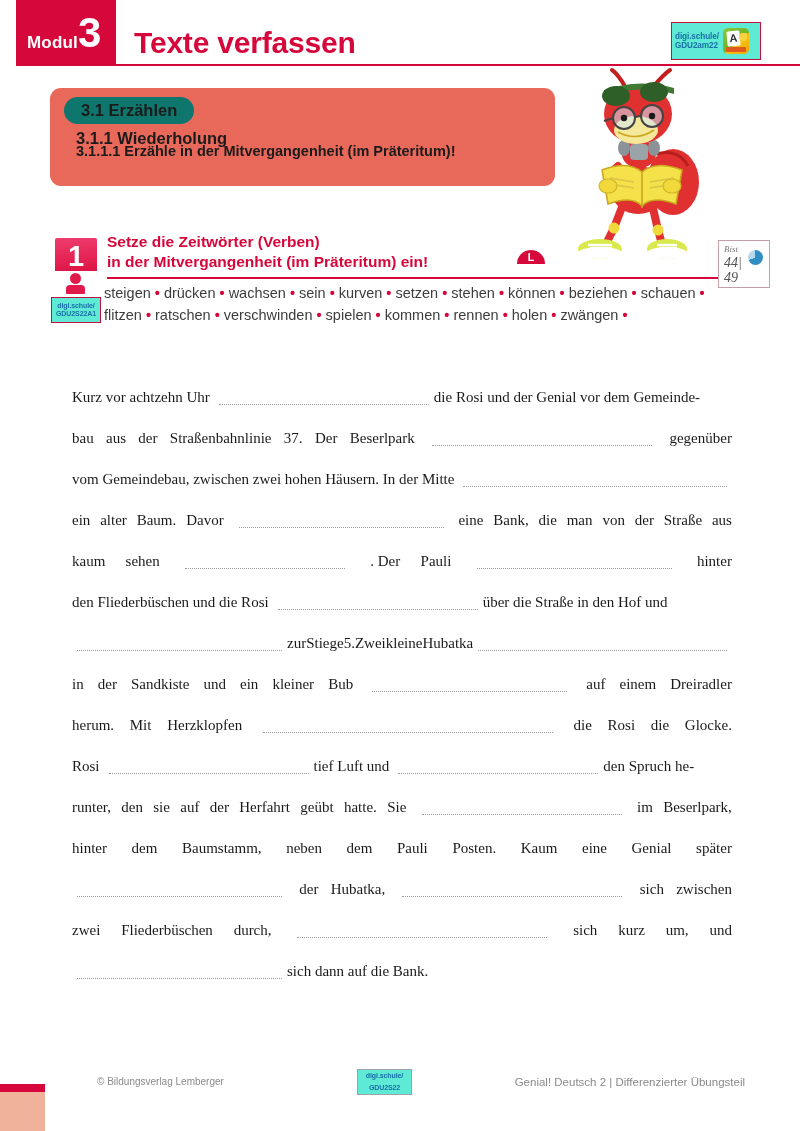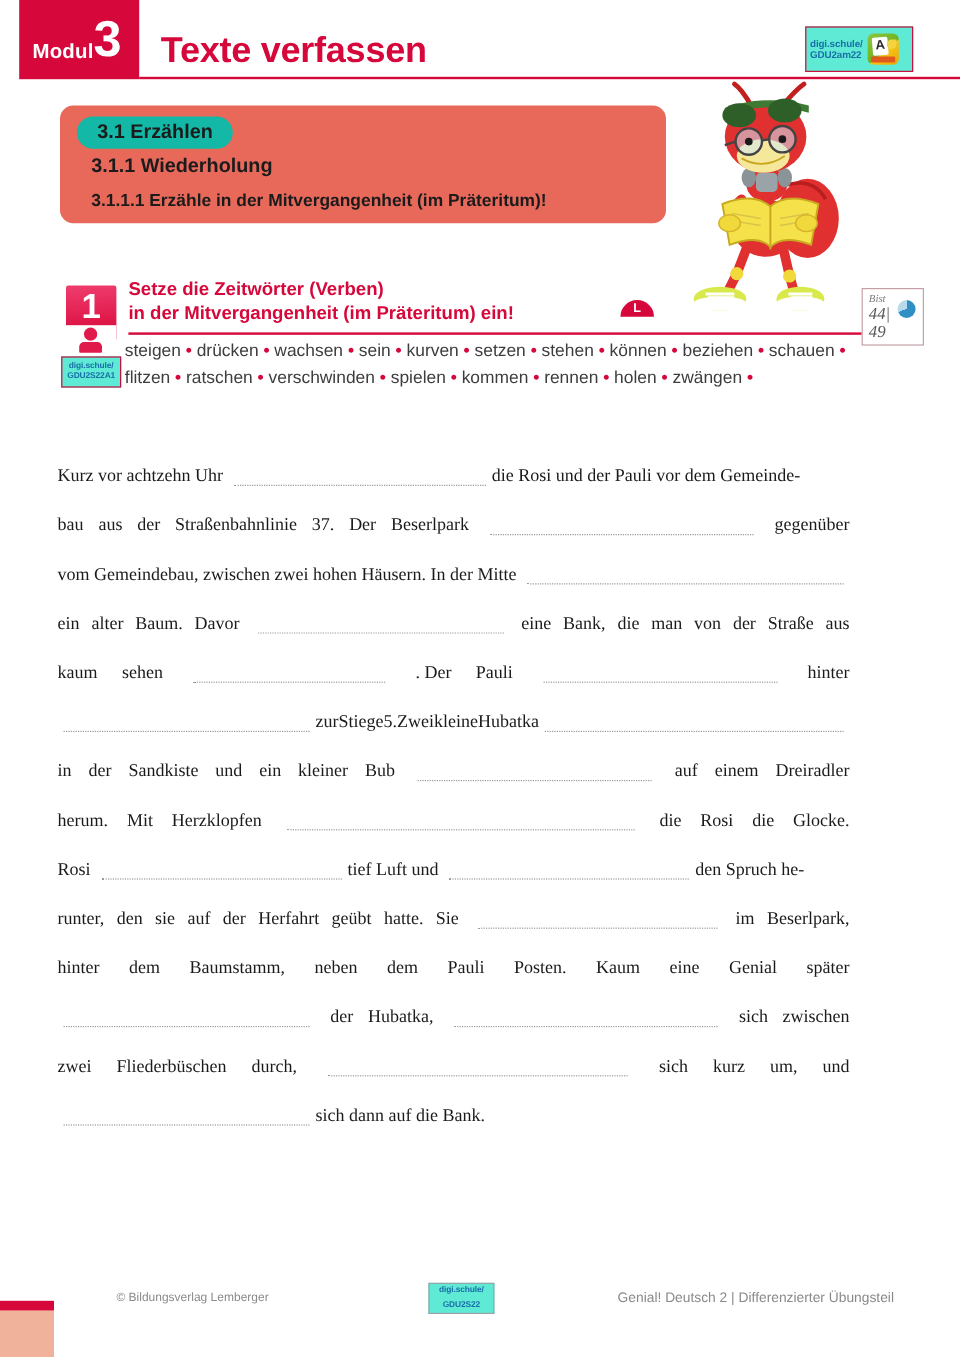--- a/index.html
+++ b/index.html
@@ -59,30 +59,30 @@
     border-radius:1px;
   }
 
   
   .section-panel{
     position:absolute;left:50px;top:88px;width:505px;height:98px;
     background:#e8685a;border-radius:11px;
   }
   .pill{
     position:absolute;left:14px;top:9px;height:27px;
-    background:#14b8a6;border-radius:14px;
+    background:#0f766e;border-radius:14px;
     display:flex;align-items:center;padding:0 17px;
   }
   .pill span{color:#1b1b1b;font-size:16.5px;font-weight:700;}
   .sec-2{
     position:absolute;left:26px;top:41px;
     color:#1b1b1b;font-size:16.5px;font-weight:700;
   }
   .sec-3{
-    position:absolute;left:26px;top:72px;
+    position:absolute;left:26px;top:55px;
     color:#1b1b1b;font-size:14.5px;font-weight:700;
   }
 
   
   .mascot{position:absolute;left:556px;top:62px;width:170px;height:200px;}
 
   
   .ex-badge{
     position:absolute;left:55px;top:238px;width:42px;height:46px;
     background:linear-gradient(175deg,#ef3d6e 0%,#e01b4c 60%,#d00b3c 100%);
@@ -153,20 +153,21 @@
 
   
   .body-text{
     position:absolute;left:48px;top:368px;width:660px;
     font-family:"Liberation Serif", serif;
     font-size:15px;color:#1a1a1a;
   }
   .tline{
     height:41px;display:flex;align-items:flex-end;width:660px;
     white-space:nowrap;
+    margin-left:24px;
   }
   .tline .w{padding-bottom:3px;}
   .tline.justify{justify-content:space-between;align-items:flex-end;}
   .blank{
     border-bottom:1.1px dotted #9b9b9b;
     height:15px;flex:0 0 auto;margin:0 5px 4px 5px;
   }
   .blank.grow{flex:1 1 auto;}
   .sp{width:4px;flex:0 0 auto;}
 </style>
@@ -289,21 +290,21 @@
   <div class="pie"></div>
 </div>
 
 <div class="verbs" id="verb-list"><span>steigen</span><span class="dot"> • </span><span>drücken</span><span class="dot"> • </span><span>wachsen</span><span class="dot"> • </span><span>sein</span><span class="dot"> • </span><span>kurven</span><span class="dot"> • </span><span>setzen</span><span class="dot"> • </span><span>stehen</span><span class="dot"> • </span><span>können</span><span class="dot"> • </span><span>beziehen</span><span class="dot"> • </span><span>schauen</span><span class="dot"> • </span><span>flitzen</span><span class="dot"> • </span><span>ratschen</span><span class="dot"> • </span><span>verschwinden</span><span class="dot"> • </span><span>spielen</span><span class="dot"> • </span><span>kommen</span><span class="dot"> • </span><span>rennen</span><span class="dot"> • </span><span>holen</span><span class="dot"> • </span><span>zwängen</span><span class="dot"> • </span></div>
 
 <div class="body-text" id="body-text">
     <div class="tline">
       <span class="w">Kurz vor achtzehn Uhr</span>
       <span class="sp"></span>
       <span class="blank" style="width: 210px;"></span>
-      <span class="w">die Rosi und der Pauli vor dem Gemeinde-</span>
+      <span class="w">die Rosi und der Genial vor dem Gemeinde-</span>
       <span class="sp"></span>
     </div>
     <div class="tline justify">
       <span class="w">bau</span>
       <span class="w">aus</span>
       <span class="w">der</span>
       <span class="w">Straßenbahnlinie</span>
       <span class="w">37.</span>
       <span class="w">Der</span>
       <span class="w">Beserlpark</span>
@@ -332,20 +333,27 @@
     </div>
     <div class="tline justify">
       <span class="w">kaum</span>
       <span class="w">sehen</span>
       <span class="blank" style="width: 160px;"></span>
       <span class="w">. Der</span>
       <span class="w">Pauli</span>
       <span class="blank" style="width: 195px;"></span>
       <span class="w">hinter</span>
     </div>
+    <div class="tline">
+      <span class="w">den Fliederbüschen und die Rosi</span>
+      <span class="sp"></span>
+      <span class="blank" style="width: 200px;"></span>
+      <span class="w">über die Straße in den Hof und</span>
+      <span class="sp"></span>
+    </div>
     <div class="tline justify">
       <span class="blank" style="width: 205px;"></span>
       <span class="w">zur</span>
       <span class="w">Stiege</span>
       <span class="w">5.</span>
       <span class="w">Zwei</span>
       <span class="w">kleine</span>
       <span class="w">Hubatka</span>
       <span class="blank grow"></span>
     </div>

